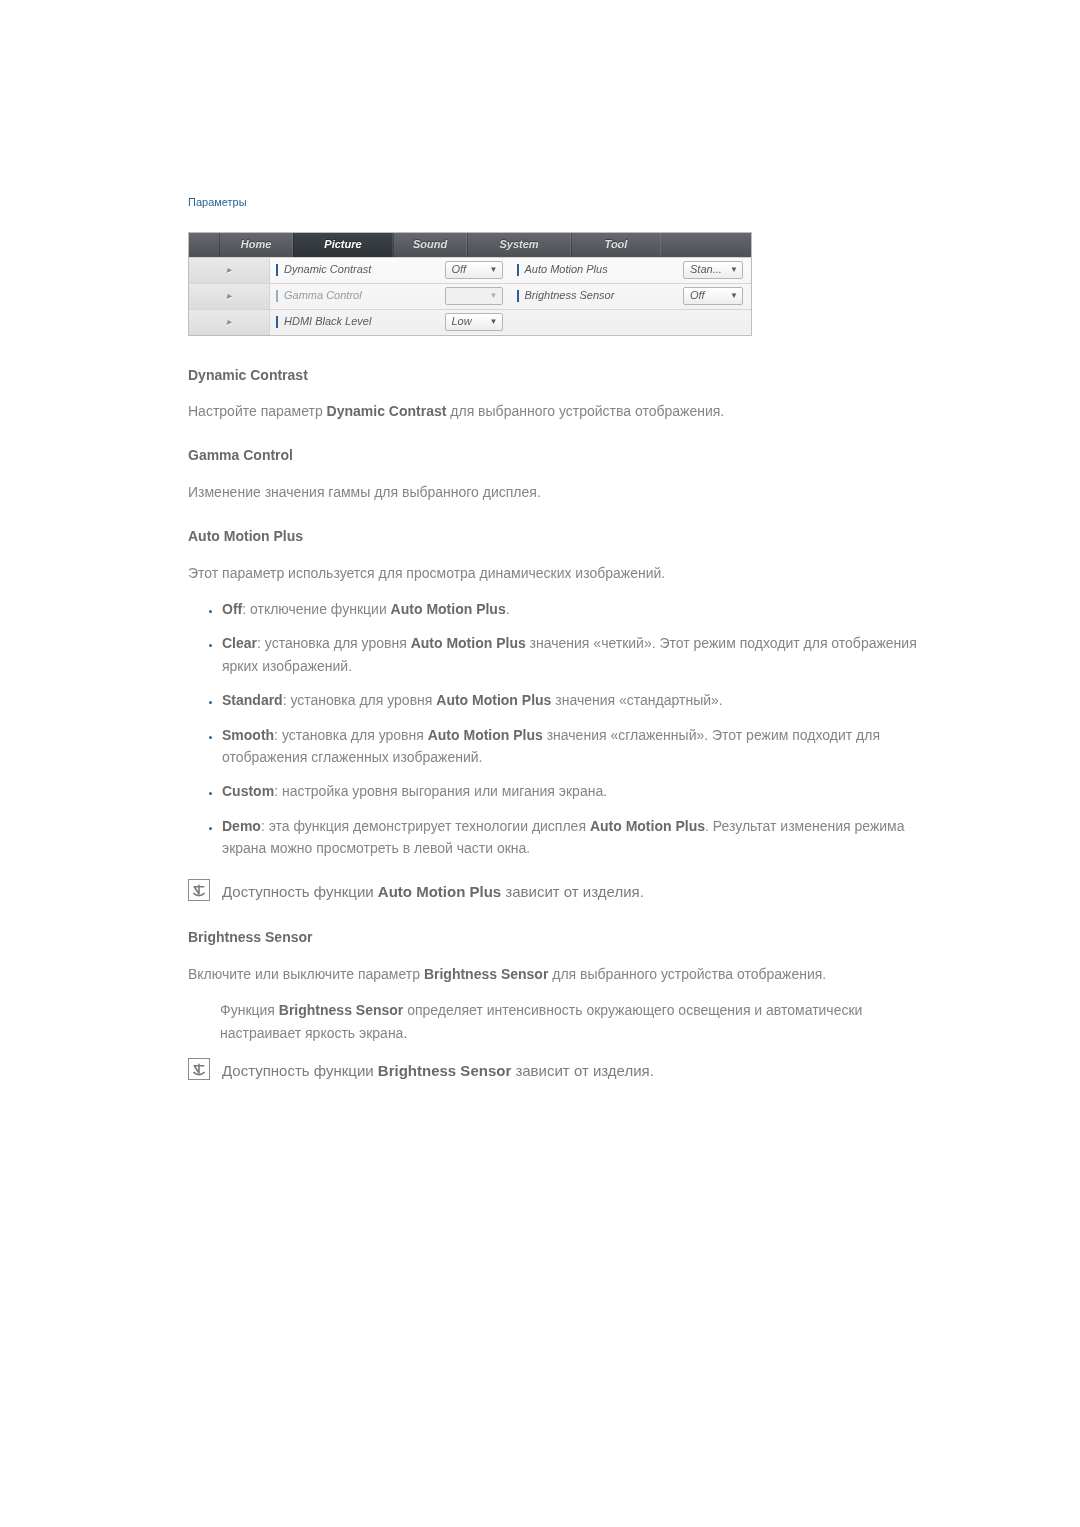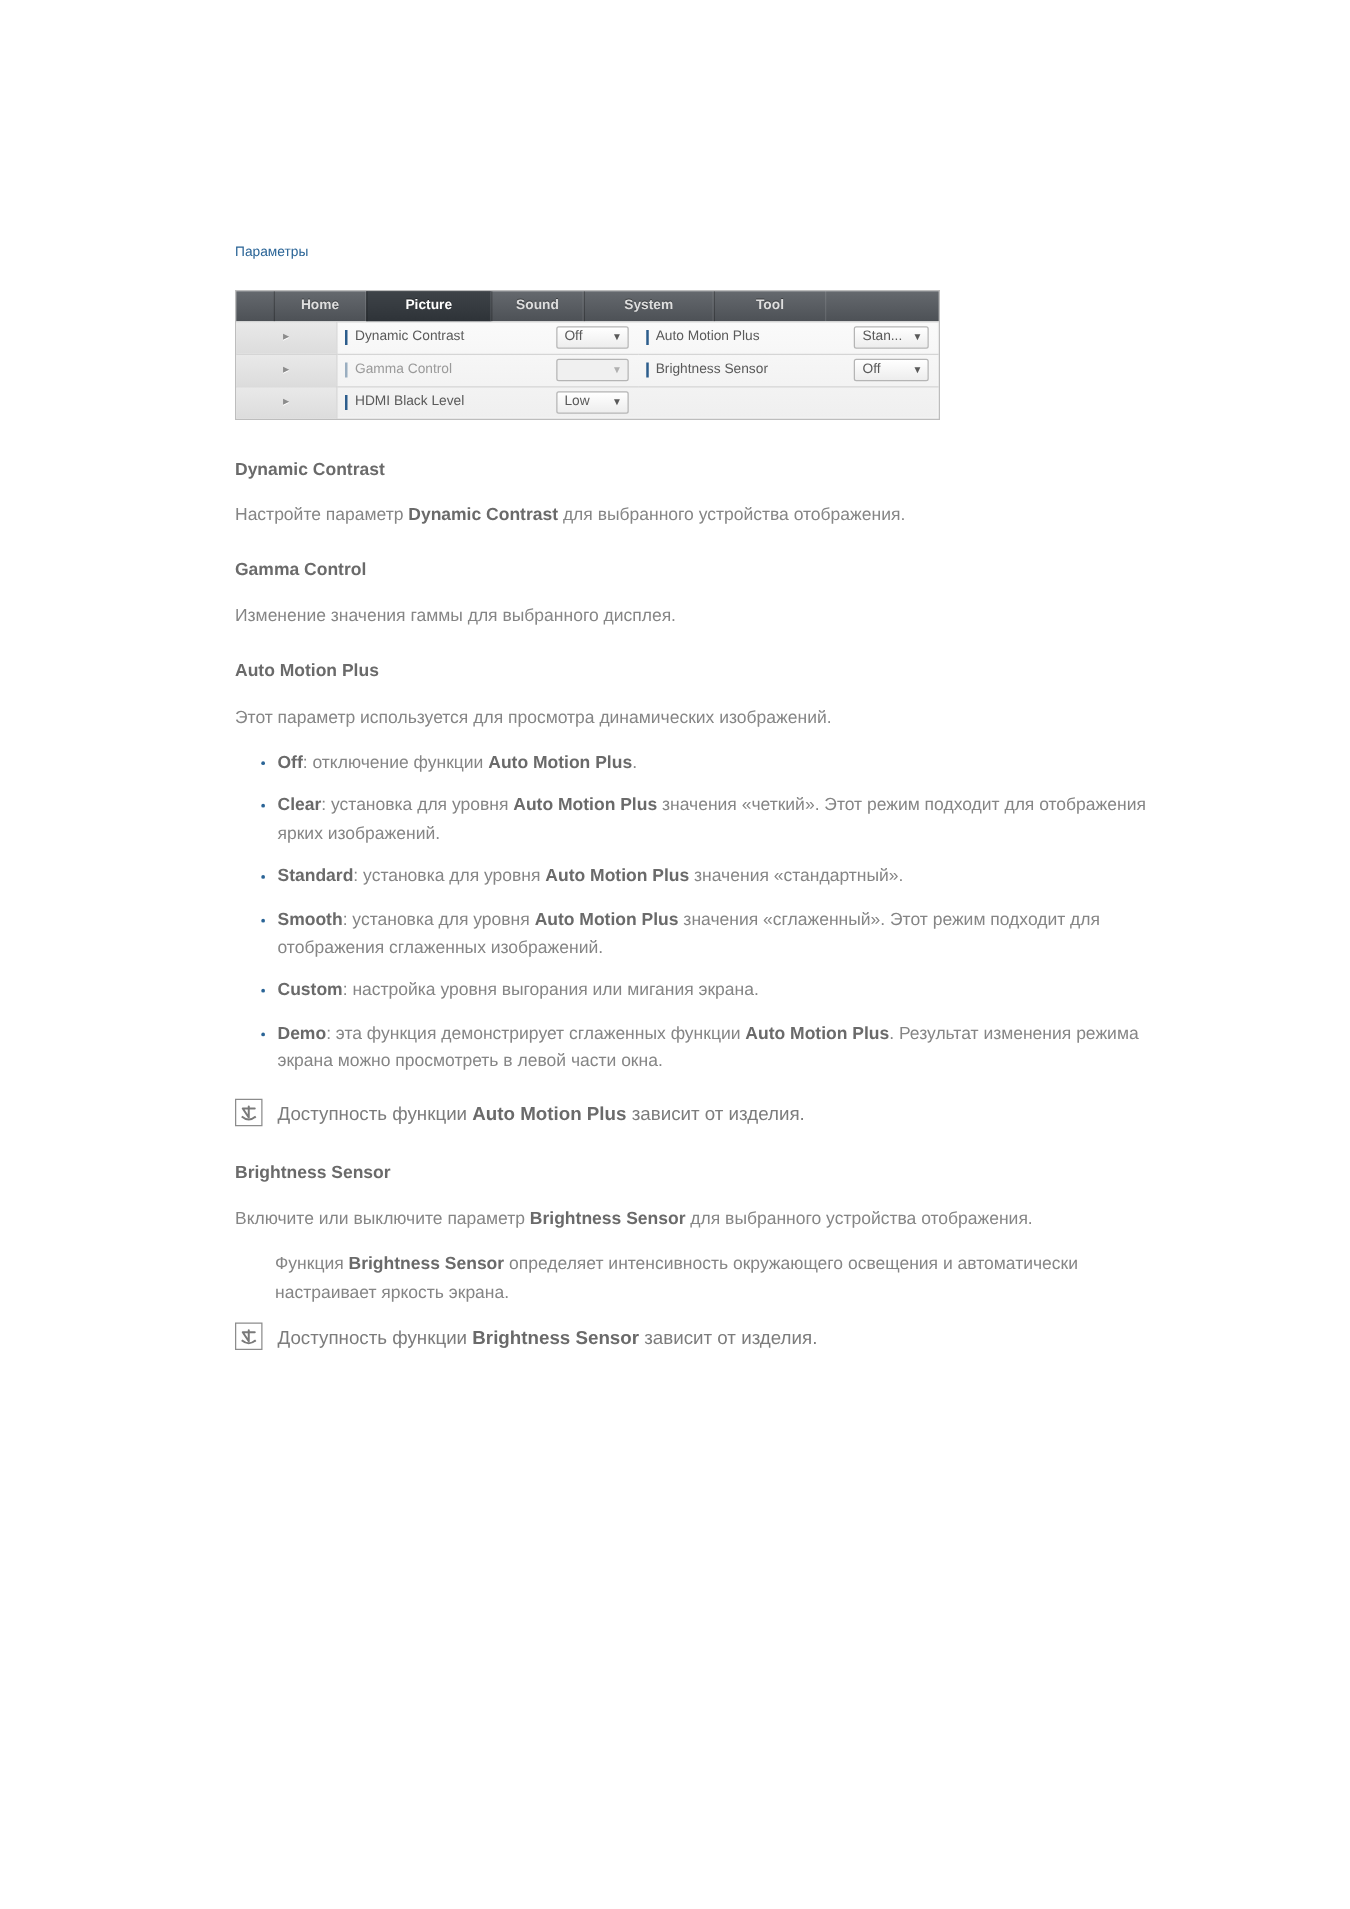--- a/index.html
+++ b/index.html
@@ -18,20 +18,21 @@
       font-weight: 500;
       margin-bottom: 20px;
     }
     
     .panel {
       border: 1px solid #bdbdbd;
       box-shadow: inset 0 0 0 1px #f5f5f5;
       background: linear-gradient(#fefefe, #efefef);
       margin-bottom: 28px;
       width: 564px;
+      font-style: italic;
     }
     .tabs-row {
       display: flex;
       height: 24px;
       padding-left: 30px;
       background: linear-gradient(#65696e, #4d5156);
       align-items: stretch;
     }
     .tab {
       position: relative;
@@ -211,21 +212,21 @@
   <li>
     <b>Standard</b><span>: установка для уровня </span><b>Auto Motion Plus</b><span> значения «стандартный».</span>
   </li>
   <li>
     <b>Smooth</b><span>: установка для уровня </span><b>Auto Motion Plus</b><span> значения «сглаженный». Этот режим подходит для отображения сглаженных изображений.</span>
   </li>
   <li>
     <b>Custom</b><span>: настройка уровня выгорания или мигания экрана.</span>
   </li>
   <li>
-    <b>Demo</b><span>: эта функция демонстрирует сглаженных функции </span><b>Auto Motion Plus</b><span>. Результат изменения режима экрана можно просмотреть в левой части окна.</span>
+    <b>Demo</b><span>: эта функция демонстрирует технологии дисплея </span><b>Auto Motion Plus</b><span>. Результат изменения режима экрана можно просмотреть в левой части окна.</span>
   </li>
 </ul>
 <div class="note">
   <div class="icon">
     <svg viewBox="0 0 20 20">
         <path d="M4 6 L16 6 M4 6 L10 15 M10 15 L10 4" stroke="#7a7a7a" stroke-width="2" fill="none" stroke-linecap="round"></path>
         <path d="M3 14 Q10 20 17 14" stroke="#7a7a7a" stroke-width="2" fill="none"></path>
       </svg>
   </div>
   <div class="txt">

